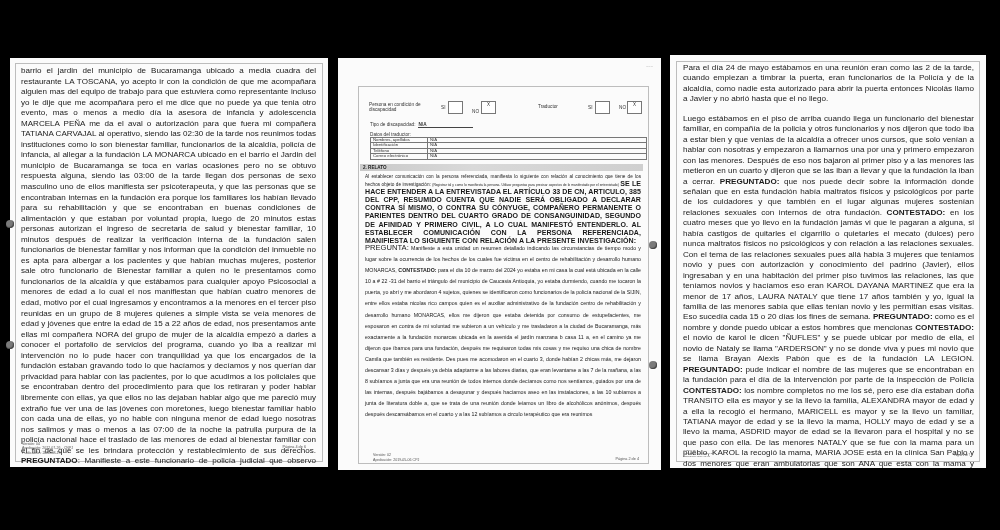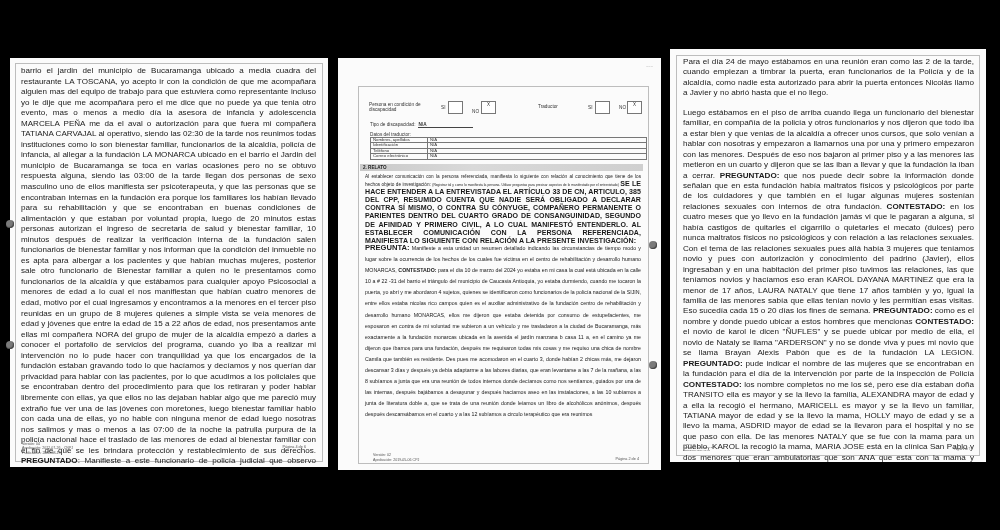--- a/index.html
+++ b/index.html
@@ -1,21 +1,21 @@
 <!DOCTYPE html>
 <html><head>
 <meta charset="utf-8">
 <style>
   html, body { margin:0; padding:0; }
   body { width:1000px; height:530px; background:#000; position:relative; overflow:hidden;
          font-family:"Liberation Sans", sans-serif; color:#1a1a1a; }
   .page { position:absolute; background:#fbfbfb; box-sizing:border-box; overflow:hidden; }
   .p1 { left:10px; top:58px; width:318px; height:409px; }
   .p2 { left:338px; top:58px; width:323px; height:412px; }
-  .p3 { left:670px; top:49px; width:316px; height:413px; }
+  .p3 { left:670px; top:55px; width:316px; height:413px; }
   .inner { position:absolute; border:1px solid #bdbdbd; box-sizing:border-box; }
   .p1 .inner { left:5px; top:5px; right:5px; bottom:5px; }
   .p3 .inner { left:6px; top:6px; right:6px; bottom:6px; }
   .p2 .inner { left:20px; top:28px; right:12px; bottom:6px; }
   .body-text { position:absolute; font-size:8.05px; line-height:10.55px; text-align:justify; }
   .p1 .body-text { left:11px; top:8px; right:12px; }
   .p3 .body-text { left:13px; top:8px; right:12px; font-size:8.1px; line-height:10.45px; }
   .para { margin:0 0 9px 0; }
   b { font-weight:bold; }
   .footer { position:absolute; font-size:3.6px; line-height:4.4px; color:#555; }
@@ -36,21 +36,21 @@
   .dt-label { position:absolute; left:10px; top:44px; }
   table.dt { position:absolute; left:10px; top:49px; width:277px; border-collapse:collapse; font-size:4.3px; }
   table.dt td { border:1px solid #777; padding:0 2px; height:4.4px; line-height:4.4px; }
   table.dt td:first-child { width:52px; }
   .relato-bar { position:absolute; left:22px; top:164px; width:283px; height:7px;
                 background:linear-gradient(90deg,#c9c9c9,#d9d9d9 40%,#cfcfcf); font-size:4.6px; font-weight:bold; line-height:7px; padding-left:3px; box-sizing:border-box; }
   .relato { position:absolute; left:27px; top:174px; width:276px; font-size:4.7px; line-height:6.1px; text-align:justify; }
   .relato .tiny { font-size:3.3px; }
   .relato .caps { font-size:7.05px; line-height:7.05px; font-weight:bold; letter-spacing:0.05px; }
   .relato2 { position:absolute; left:27px; top:243px; width:276px; font-size:5.25px; line-height:11.1px; text-align:justify; }
-  .relato2 .q { font-size:7.6px; font-weight:bold; }
+  .relato2 .q { font-size:7.6px; font-weight:normal; }
   .hole { position:absolute; width:8px; height:8px; border-radius:50%; background:#7a7a7a; box-shadow:inset -1px -1px 1px #444; }
   .mark { position:absolute; font-size:4px; color:#999; }
 </style>
 </head>
 <body>
 
 <div class="page p1">
   <div class="inner"></div>
   <div class="body-text" id="left-body">
       <p class="para"><span>barrio el jardin del municipio de Bucaramanga ubicado a media cuadra del restaurante LA TOSCANA, yo acepto ir con la condición de que me acompañara alguien mas del equipo de trabajo para que estuviera como representante incluso yo le dije que me acompañara pero el me dice que no puede ya que tenia otro evento, mas o menos a medio día la asesora  de infancia y adolescencia MARCELA PEÑA me da el aval o autorización para que fuera mi compañera TATIANA CARVAJAL al operativo, siendo las 02:30 de la tarde nos reunimos todas instituciones como lo son bienestar familiar, funcionarios de la alcaldía, policía de infancia, al allegar a la fundación LA MONARCA ubicado  en el barrio el Jardin del municipio de Bucaramanga se toca en varias ocasiones pero no se obtuvo respuesta alguna, siendo las 03:00 de la tarde llegan dos personas de sexo masculino uno de ellos manifiesta ser psicoterapeuta, y que las personas que se encontraban internas en la fundación era porque los familiares los habían llevado para su rehabilitación y que se encontraban en buenas condiciones de alimentación y que estaban por voluntad propia, luego de 20 minutos estas personas autorizan el ingreso de secretaria de salud y bienestar familiar, 10 minutos después de realizar la verificación interna de la fundación salen funcionarios de bienestar familiar y nos informan que la condición del inmueble no es apta para albergar a los pacientes y que habían muchas mujeres, posterior sale otro funcionario de Bienestar familiar a quien no le presentamos como funcionarios de la alcaldía y que estábamos para cualquier apoyo Psicosocial a menores de edad a lo cual el nos manifiestan que habían cuatro menores de edad, motivo por el cual ingresamos y encontramos a la menores en el tercer piso reunidas en un grupo de 8 mujeres quienes a simple vista se veía menores de edad  y jóvenes que entre la edad de 15 a 22 años de edad, nos presentamos ante ellas mi compañera NORA del grupo de mujer de la alcaldía empezó a darles a conocer el portafolio de servicios del programa, cuando yo iba a realizar mi intervención no lo pude hacer con tranquilidad ya que los encargados de la fundación estaban gravando todo lo que hacíamos y decíamos y nos querían dar privacidad para hablar con las pacientes, por lo que acudimos a los policiales que se encontraban dentro del procedimiento para que los retiraran y poder hablar libremente con ellas, ya que ellos no las dejaban hablar algo que me pareció muy extraño fue ver una de las jóvenes con moretones, luego bienestar familiar hablo con cada una de ellas, yo no hable con ninguna menor de edad luego nosotras nos salimos y mas o menos a las 07:00 de la noche la patrulla purpura de la policía nacional hace el traslado de las menores de edad al bienestar familiar con el fin de que se les brindara protección y restablecimiento de sus derechos. </span><b>PREGUNTADO</b><span>: Manifieste a este funcionario de policía judicial que observo usted al ingresar a la fundación </span><b>MONARCA</b><span>, y en qué condiciones se encontraban las pacientes. </span></p>

